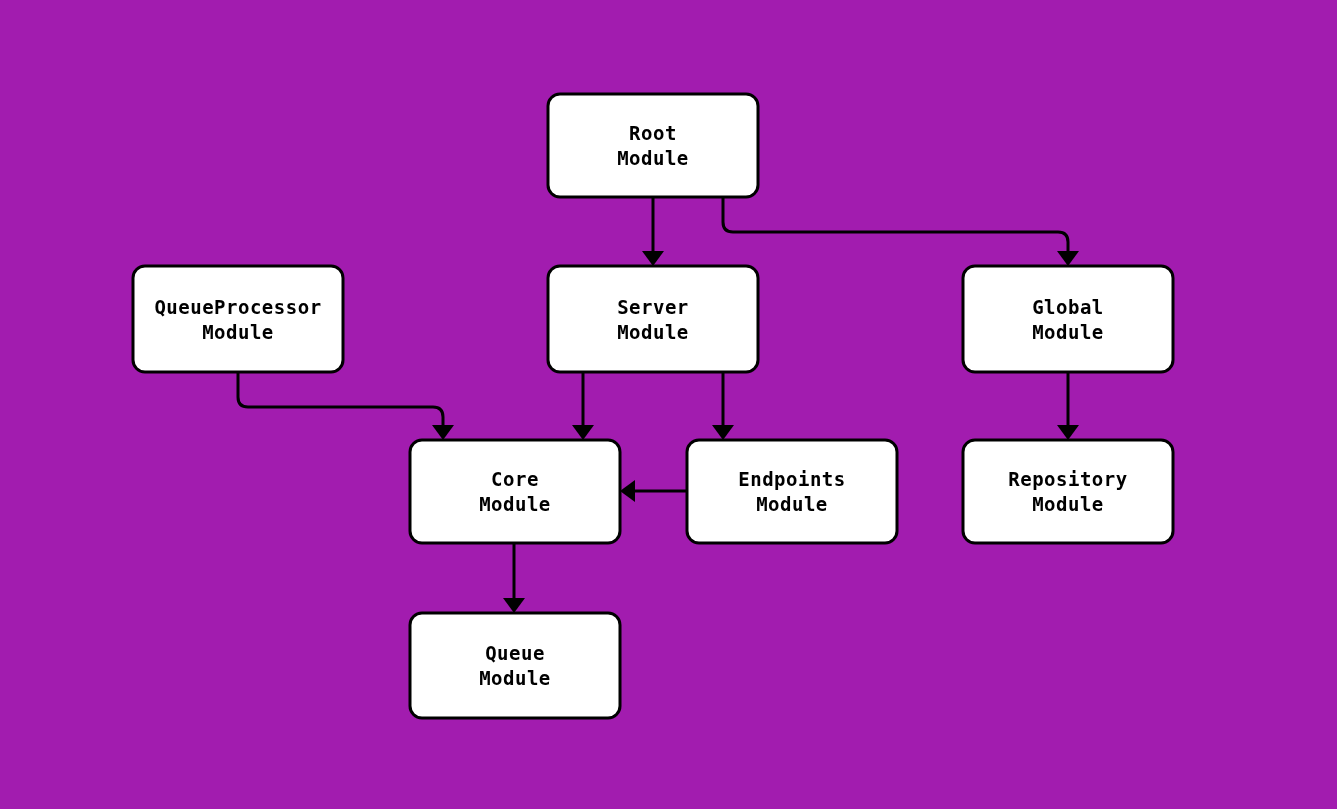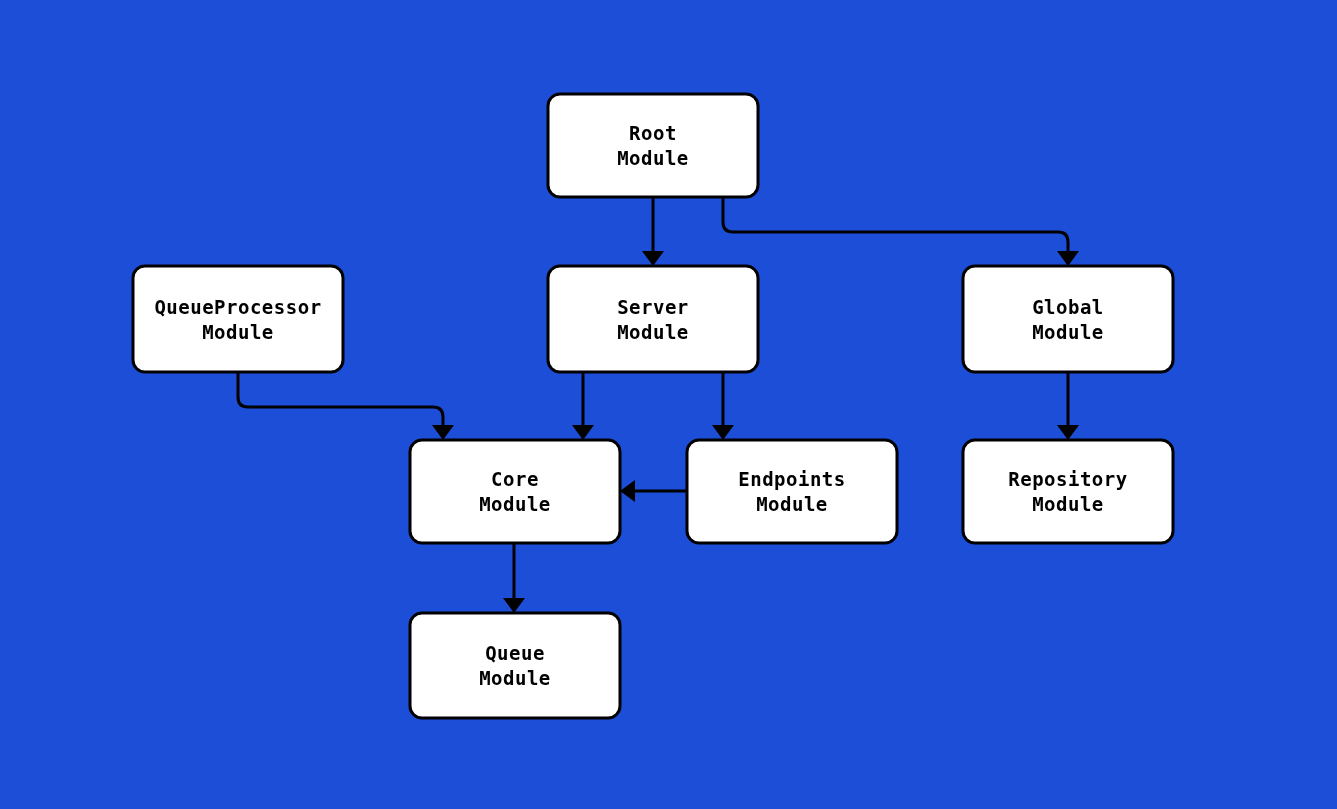--- a/index.html
+++ b/index.html
@@ -11,21 +11,21 @@
   body {
     width: 1337px;
     height: 809px;
     overflow: hidden;
     font-family: "DejaVu Sans Mono", "Liberation Mono", monospace;
   }
   #diagram-root {
     position: relative;
     width: 1337px;
     height: 809px;
-    background: #1d4ed8;
+    background: #a21caf;
   }
   svg#diagram-canvas {
     display: block;
     width: 1337px;
     height: 809px;
   }
   .node-box {
     fill: #ffffff;
     stroke: #000000;
     stroke-width: 3;

